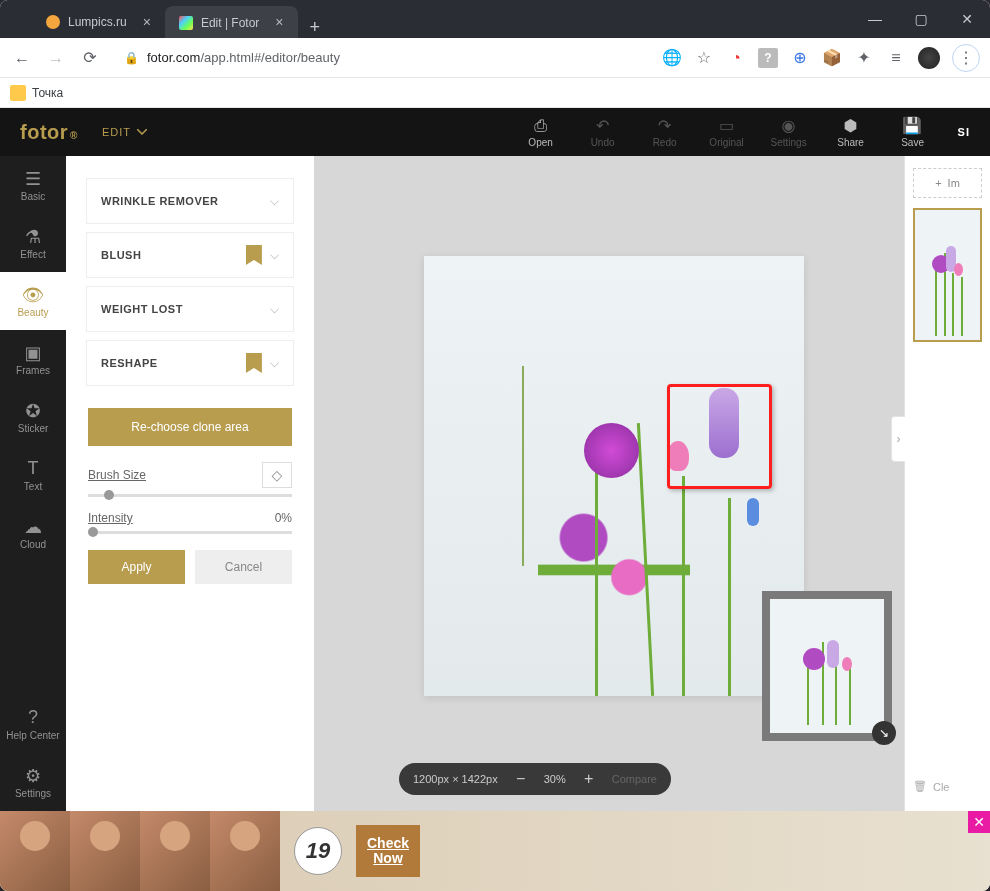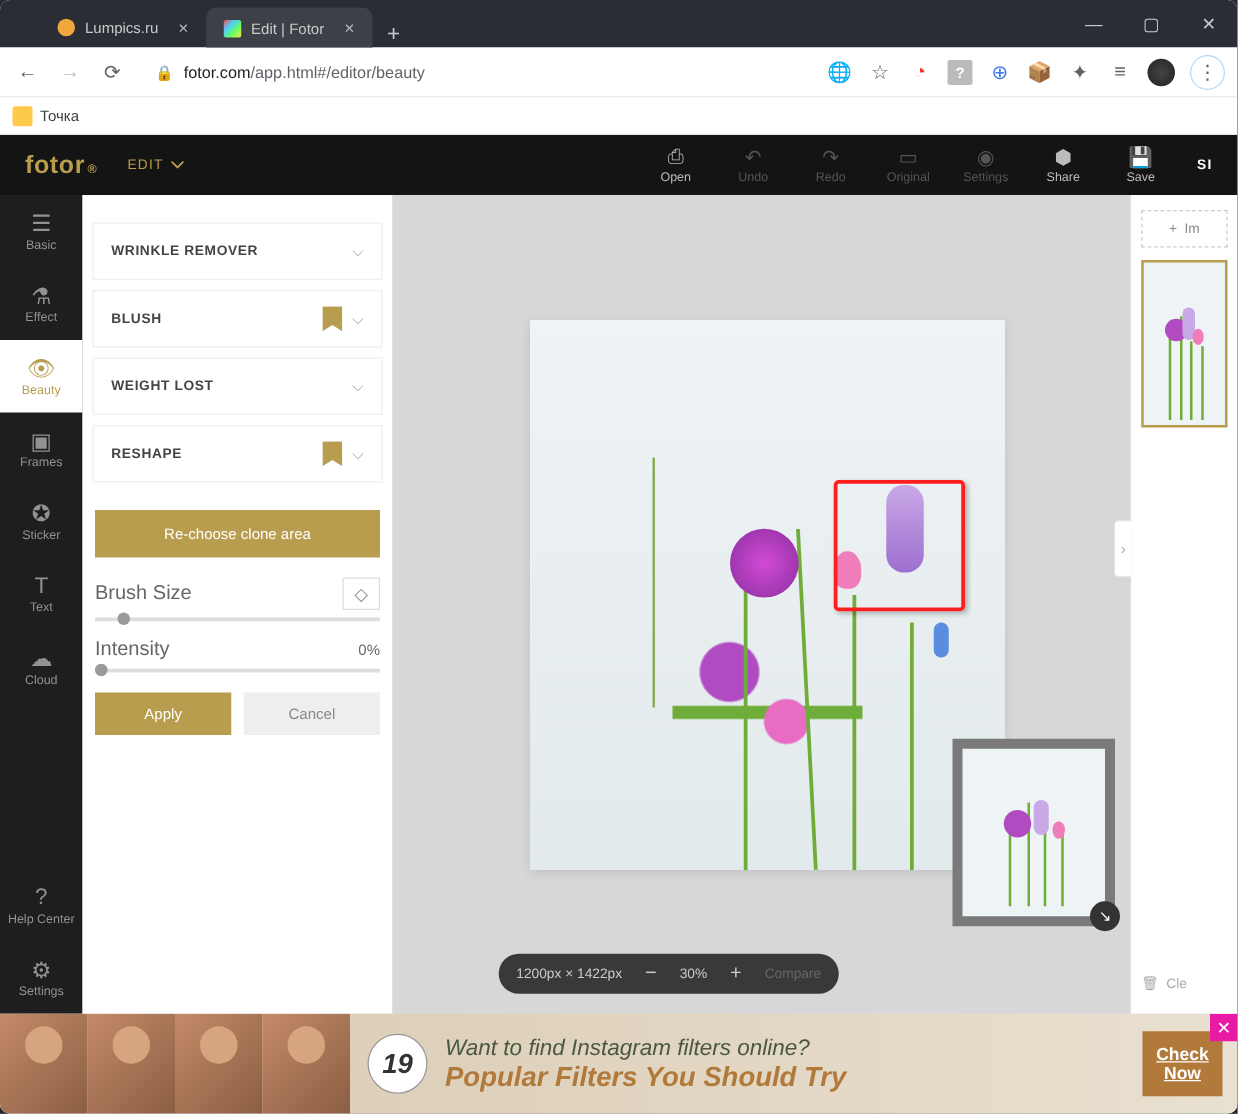--- a/index.html
+++ b/index.html
@@ -48,35 +48,35 @@
 .app-body { flex: 1; display: flex; min-height: 0; background: #d7d7d7; position: relative; }
 
 
 .left-rail { width: 66px; background: #1e1e1e; display: flex; flex-direction: column; }
 .rail-item { height: 58px; display: flex; flex-direction: column; align-items: center; justify-content: center; gap: 2px; font-size: 10px; color: #929292; cursor: pointer; }
 .rail-item.active { background: #fff; color: #b89d4f; }
 .rail-item .ico { font-size: 18px; height: 20px; display: flex; align-items: center; }
 .rail-spacer { flex: 1; }
 
 
-.side-panel { width: 248px; background: #fff; padding: 22px 8px; overflow-y: auto; }
+.side-panel { width: 248px; background: #fff; padding: 22px 20px; overflow-y: auto; }
 .sec-header { height: 46px; background: #fff; border: 1px solid #eee; display: flex; align-items: center; justify-content: space-between; padding: 0 14px; margin-bottom: 8px; cursor: pointer; }
 .sec-header .title { font-size: 11px; font-weight: 600; color: #444; letter-spacing: 0.5px; }
 .sec-header .chev { color: #aaa; font-size: 12px; }
 .sec-header .badge { width: 16px; height: 20px; background: #b89d4f; clip-path: polygon(0 0,100% 0,100% 100%,50% 75%,0 100%); margin-left: auto; margin-right: 8px; }
 .sec-header.open { background: #333; border: none; }
 .sec-header.open .title { color: #fff; }
 .sec-header.open .chev { color: #999; }
 .sec-header .help { width: 14px; height: 14px; border: 1px solid #888; border-radius: 50%; display: inline-flex; align-items: center; justify-content: center; font-size: 9px; color: #aaa; margin-left: 6px; }
 
 .sec-body { padding: 14px 2px 6px; }
 .btn-gold { height: 38px; background: #b89d4f; color: #fff; font-size: 12px; font-weight: 500; display: flex; align-items: center; justify-content: center; cursor: pointer; margin-bottom: 16px; }
 .ctrl-row { margin-bottom: 14px; }
 .ctrl-top { display: flex; align-items: center; justify-content: space-between; margin-bottom: 6px; }
-.ctrl-label { font-size: 16px; color: #666; }
+.ctrl-label { font-size: 12px; color: #666; text-decoration: underline; }
 .ctrl-val { font-size: 12px; color: #666; }
 .eraser { width: 30px; height: 26px; border: 1px solid #ddd; display: flex; align-items: center; justify-content: center; font-size: 14px; color: #888; cursor: pointer; }
 .slider { height: 3px; background: #ddd; position: relative; }
 .slider .knob { position: absolute; width: 10px; height: 10px; background: #999; border-radius: 50%; top: -4px; left: 8%; }
 .slider .knob.zero { left: 0; }
 .btn-row { display: flex; gap: 10px; margin-top: 16px; }
 .btn-apply { flex: 1; height: 34px; background: #b89d4f; color: #fff; font-size: 12px; display: flex; align-items: center; justify-content: center; cursor: pointer; }
 .btn-cancel { flex: 1; height: 34px; background: #eee; color: #888; font-size: 12px; display: flex; align-items: center; justify-content: center; cursor: pointer; }
 
 
@@ -407,23 +407,19 @@
   </div>
 
   <div class="ad-banner">
     <div class="ad-left">
       <div class="ad-face"></div>
         <div class="ad-face"></div>
         <div class="ad-face"></div>
         <div class="ad-face"></div>
     </div>
     <div class="ad-num">19</div>
-    <div class="ad-text">
-      <div class="ad-line1">Want to find Instagram filters online?</div>
-      <div class="ad-line2">Popular Filters You Should Try</div>
-    </div>
     <div class="ad-cta">
       <span>Check</span>
         <span>Now</span>
     </div>
     <div class="ad-close">✕</div>
   </div>
 </div>
 
 </body></html>

